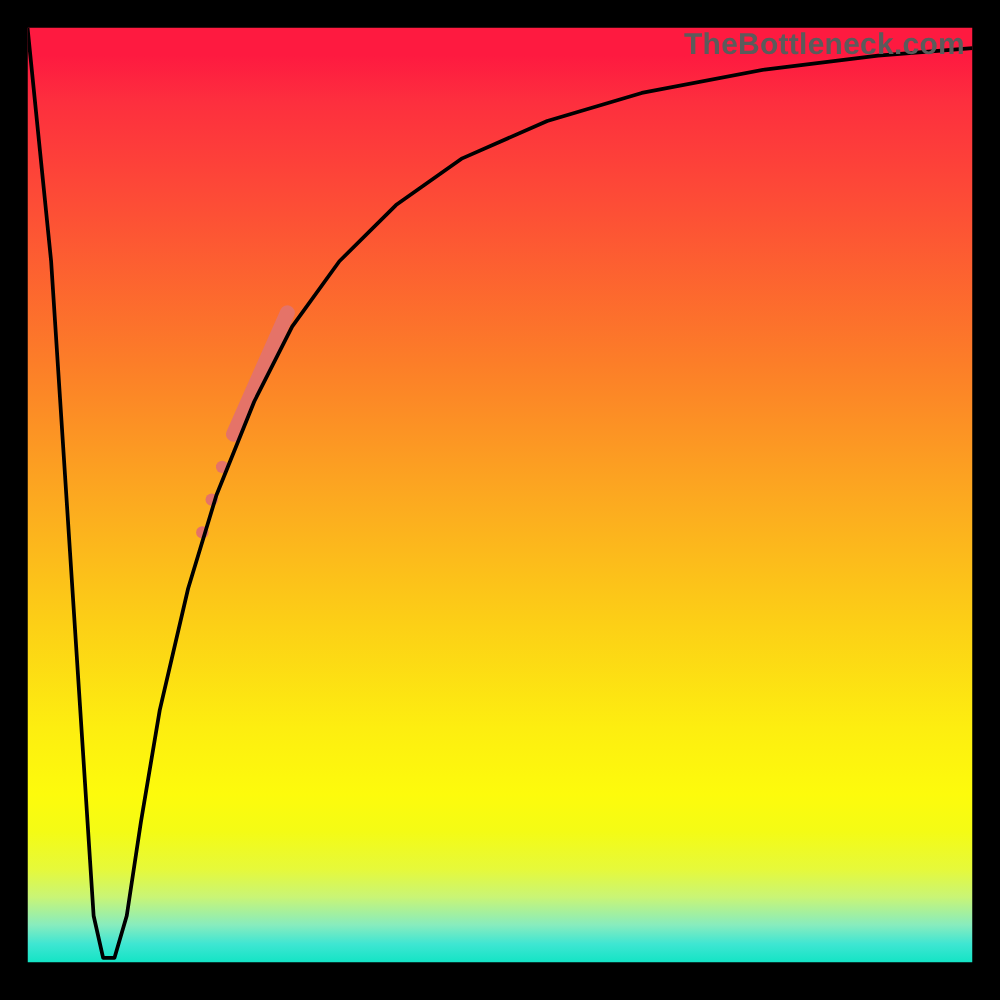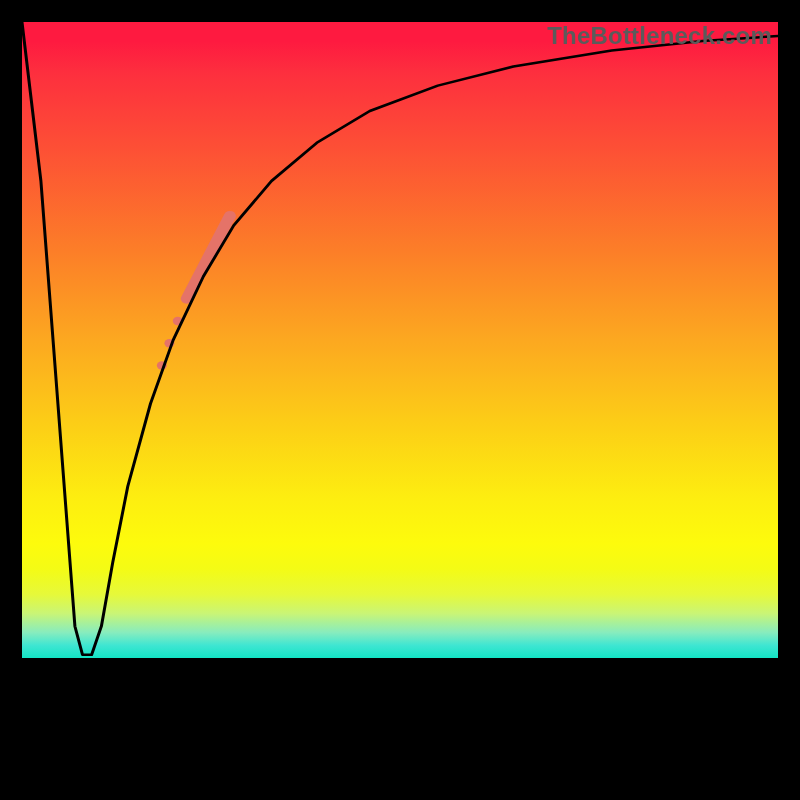--- a/index.html
+++ b/index.html
@@ -11,21 +11,21 @@
     position: relative;
     width: 800px;
     height: 800px;
     background: #000;
   }
   .plot-rect {
     position: absolute;
     left: 22px;
     top: 22px;
     width: 756px;
-    height: 636px;
+    height: 748px;
     overflow: hidden;
   }
   .gradient {
     position: absolute;
     inset: 0;
     background: linear-gradient(to bottom,
       #fe1a40 0%,
       #fe1a40 3%,
       #fd2f3e 8%,
       #fd5035 20%,

